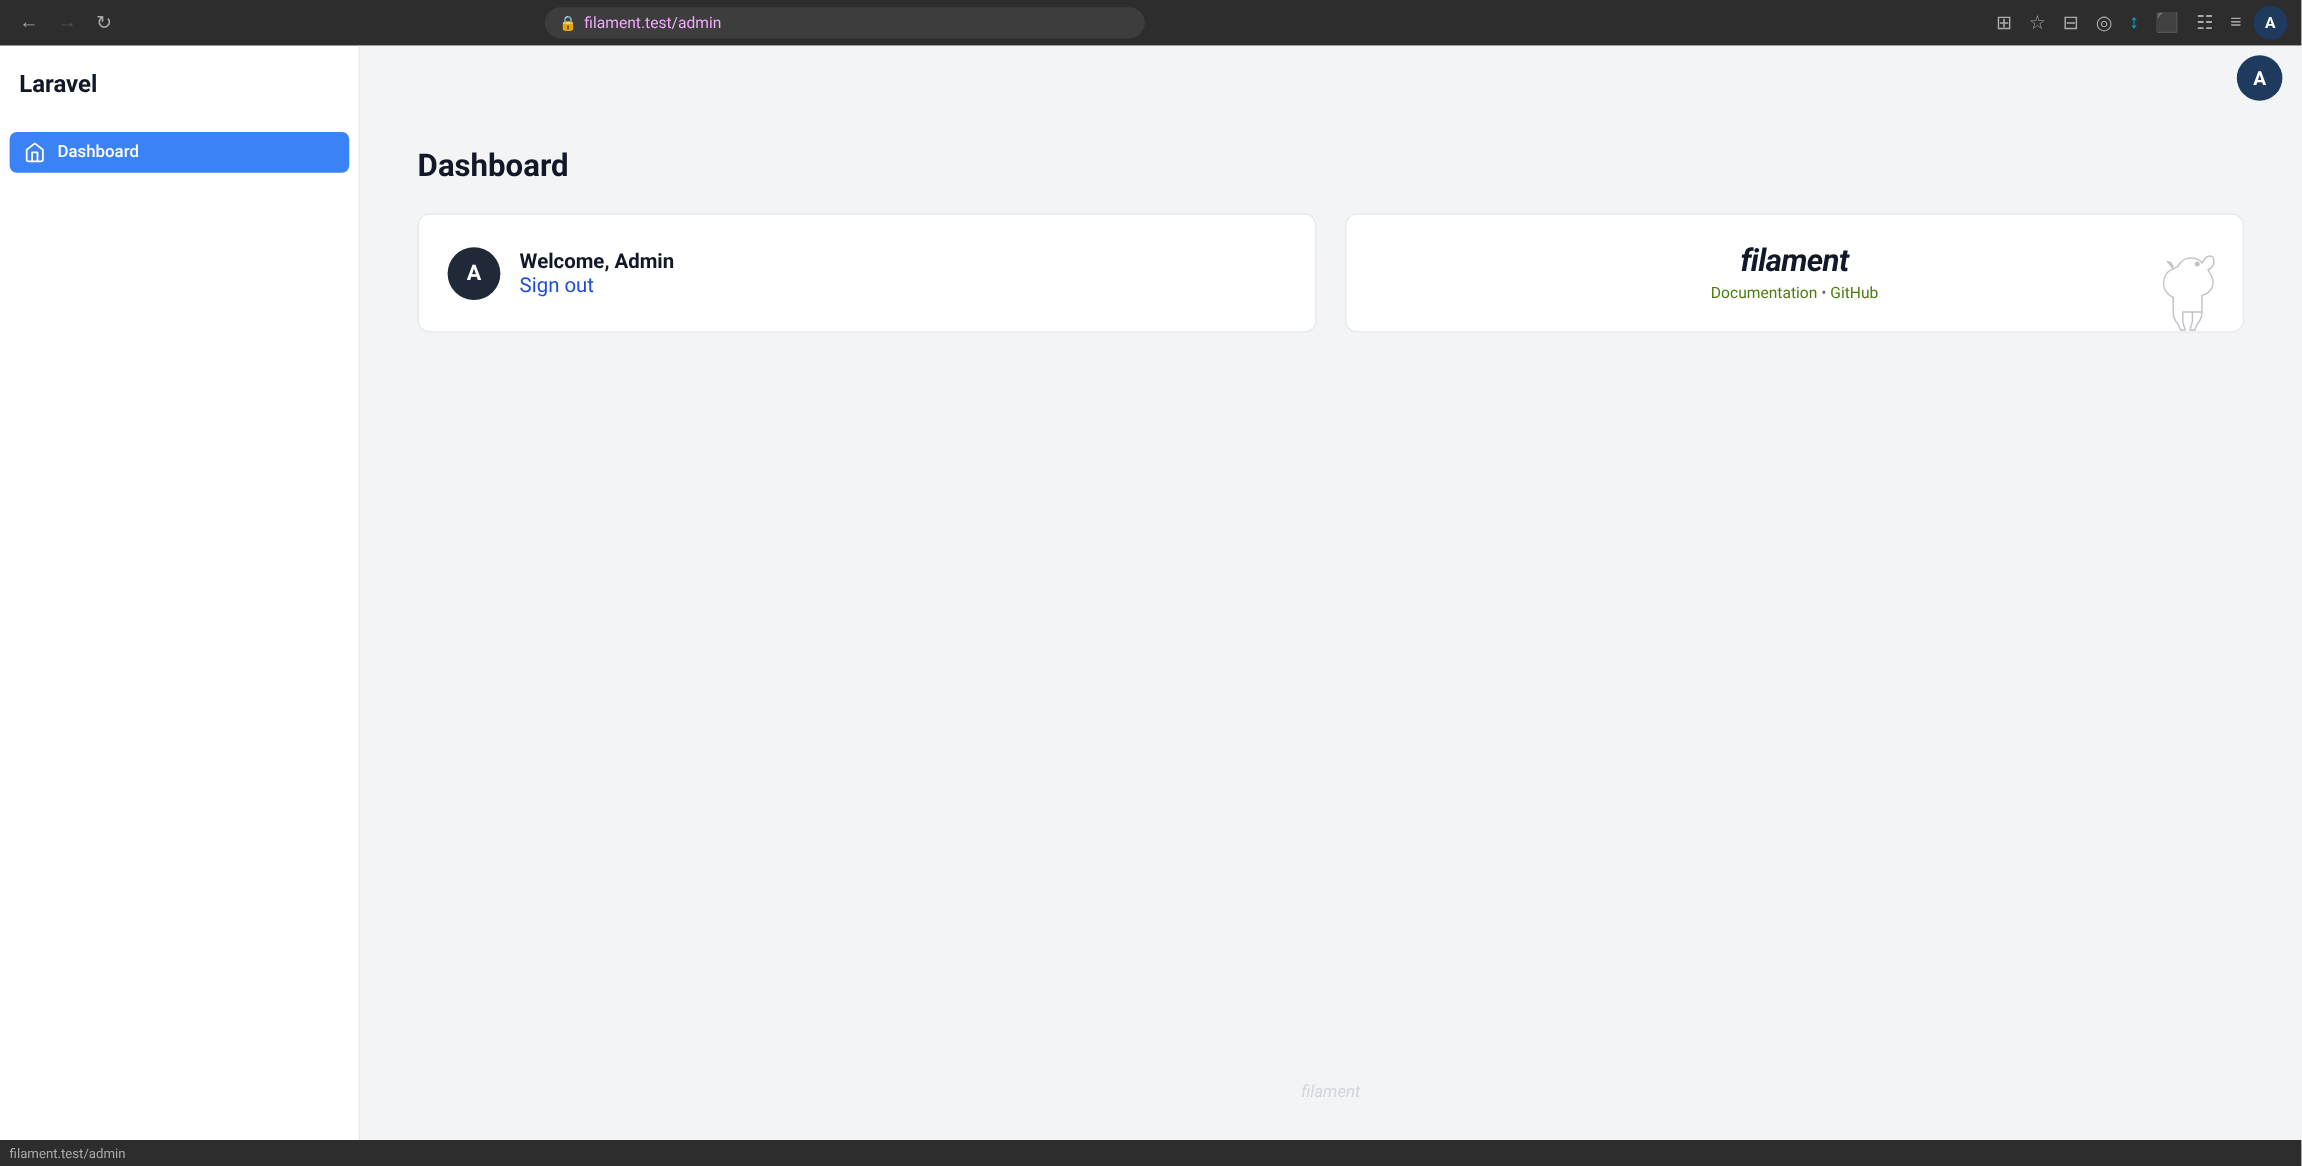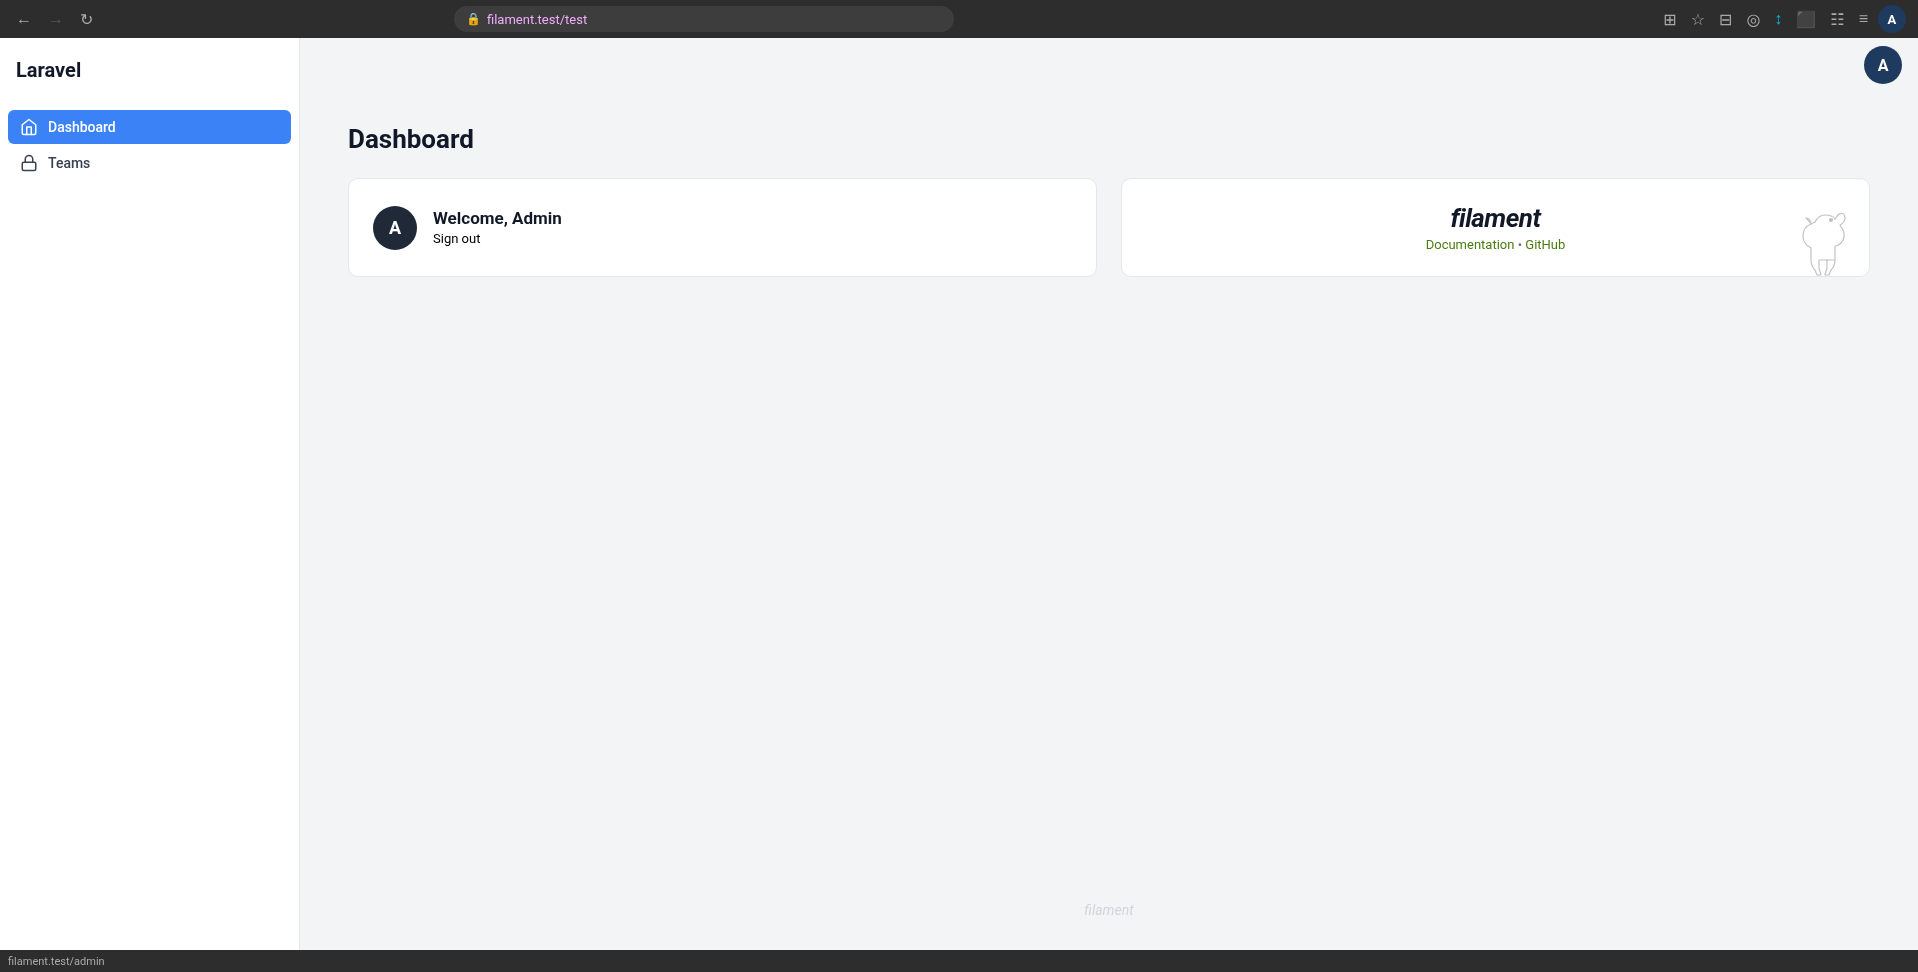--- a/index.html
+++ b/index.html
@@ -168,22 +168,22 @@
       font-weight: bold;
       flex-shrink: 0;
     }
     .welcome-text h2 {
       font-size: 17px;
       font-weight: 700;
       color: #111827;
       text-align: center;
     }
     .welcome-text a {
-      font-size: 13px;
-      color: #000000;
+      font-size: 17px;
+      color: #1d4ed8;
       text-decoration: none;
       cursor: pointer;
     }
     .filament-card {
       flex: 1;
       flex-direction: column;
       justify-content: center;
       position: relative;
       overflow: hidden;
       min-height: 80px;
@@ -252,21 +252,21 @@
 <body>
 
 <div class="browser-chrome">
   <button class="browser-nav-btn" title="Back">←</button>
   <button class="browser-nav-btn" title="Forward" style="color:#555;">→</button>
   <button class="browser-nav-btn" title="Reload">↻</button>
 
   <div class="address-bar">
     <span class="address-bar-icon">🔒</span>
     <span class="address-bar-text">
-      <span>filament.test</span><span>/test</span>
+      <span>filament.test</span><span>/admin</span>
     </span>
   </div>
 
   <div class="browser-actions">
     <button class="browser-action-btn">⊞</button>
     <button class="browser-action-btn">☆</button>
     <button class="browser-action-btn">⊟</button>
     <button class="browser-action-btn">◎</button>
     <button class="browser-action-btn active" style="color:#00b4d8;">↕</button>
     <button class="browser-action-btn">⬛</button>
@@ -288,29 +288,20 @@
           <svg width="18" height="18" viewBox="0 0 24 24" fill="none" stroke="currentColor" stroke-width="2" stroke-linecap="round" stroke-linejoin="round">
             <path d="M3 9l9-7 9 7v11a2 2 0 0 1-2 2H5a2 2 0 0 1-2-2z"></path>
             <polyline points="9 22 9 12 15 12 15 22"></polyline>
           </svg>
         </span>
         <span>Dashboard</span>
       </a>
 
 
 
-      <a class="nav-item" href="#">
-        <span class="nav-icon">
-          <svg width="18" height="18" viewBox="0 0 24 24" fill="none" stroke="currentColor" stroke-width="2" stroke-linecap="round" stroke-linejoin="round">
-            <rect x="3" y="11" width="18" height="11" rx="2" ry="2"></rect>
-            <path d="M7 11V7a5 5 0 0 1 10 0v4"></path>
-          </svg>
-        </span>
-        <span>Teams</span>
-      </a>
 
     </nav>
   </aside>
 
   <main class="main-content">
 
     <div style="display:flex; justify-content:flex-end; padding: 8px 16px; background: #f3f4f6;">
       <div class="user-avatar-browser" style="width:38px;height:38px;font-size:16px;">A</div>
     </div>
 

